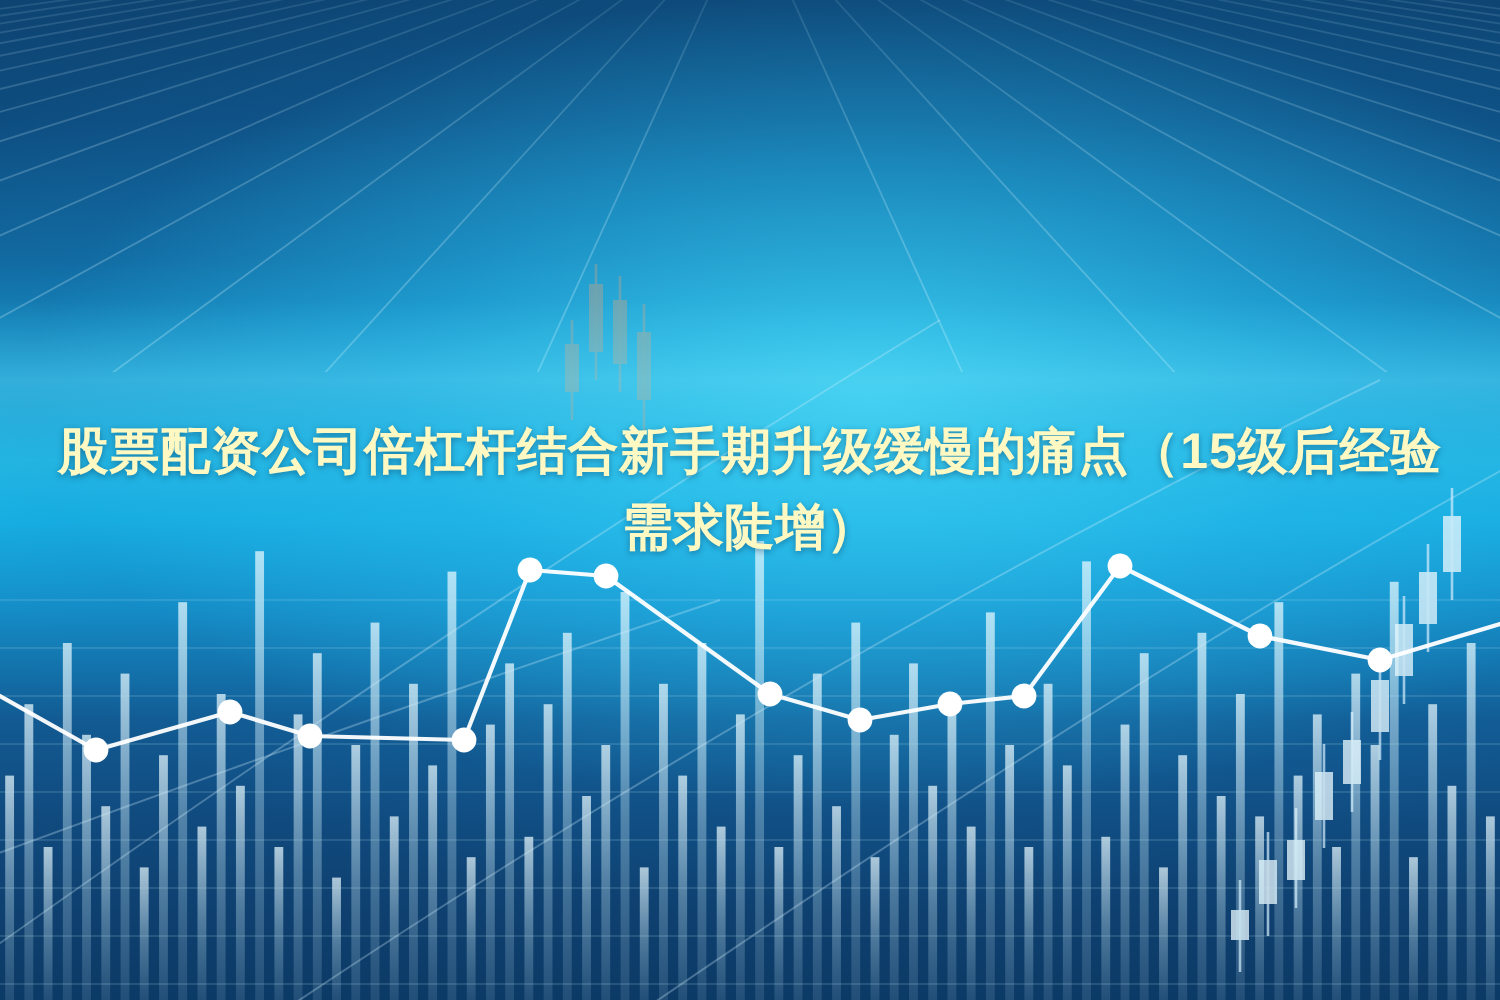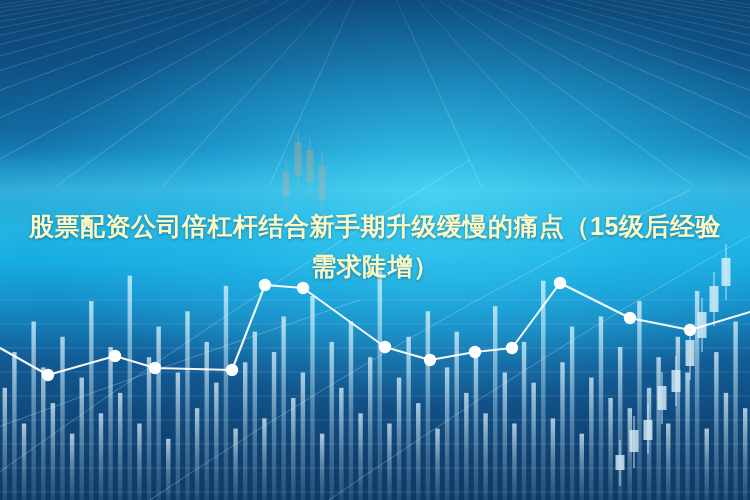--- a/index.html
+++ b/index.html
@@ -47,21 +47,21 @@
   }
   .title-line {
     color: #fef9c3;
     font-size: 25px;
     font-weight: bold;
     line-height: 40px;
     letter-spacing: 0.5px;
     text-shadow: 0 1px 3px rgba(6,50,90,0.45);
     white-space: nowrap;
   }
-  .title-line.l2 { white-space: normal; }
+  .title-line.l2 { white-space: normal; font-family: Liberation Mono, monospace; }
 </style>
 </head>
 <body>
 
 <div id="stage">
 
   <div class="layer" id="bg-base"></div>
 
   <svg class="layer" id="art" viewBox="0 0 750 500" preserveAspectRatio="none">
     <defs>

